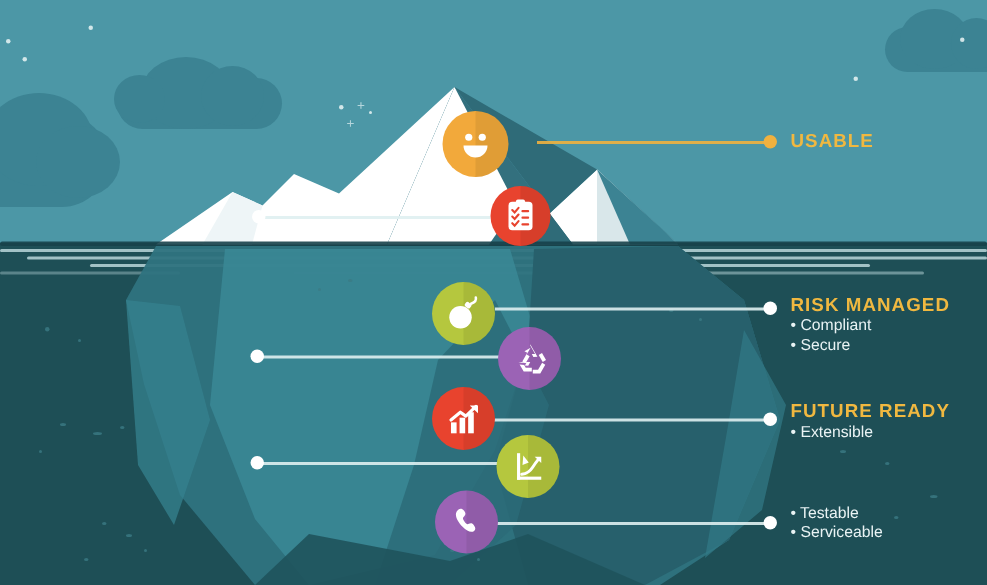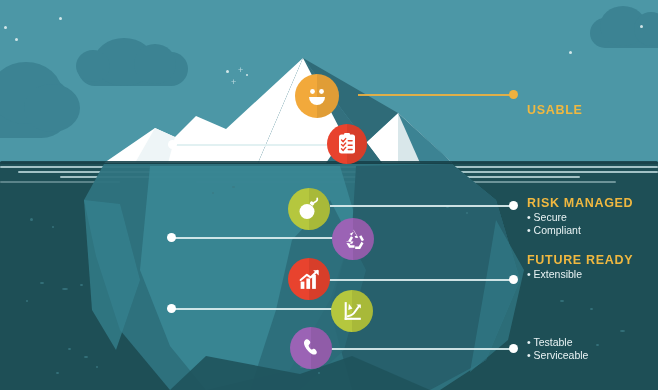--- a/index.html
+++ b/index.html
@@ -145,21 +145,21 @@
   <div class="speck" style="left:300px;top:366px;width:3px;height:2px;"></div>
   <div class="speck" style="left:318px;top:372px;width:2px;height:2px;"></div>
   <div class="speck" style="left:446px;top:206px;width:3px;height:2px;"></div>
   <div class="speck" style="left:466px;top:212px;width:2px;height:2px;"></div>
   <div class="speck" style="left:232px;top:186px;width:3px;height:2px;"></div>
   <div class="speck" style="left:212px;top:192px;width:2px;height:2px;"></div>
 
   <div class="callout">
     <div class="line gold" style="left:358px;top:94px;width:158px;"></div>
     <div class="dot gold" style="left:509px;top:90px;"></div>
-    <div class="label right" style="left:527px;top:87px;margin-top:16px;">
+    <div class="label right" style="left:527px;top:87px;">
       <div class="head">USABLE</div>
     </div>
   </div>
 
   <div class="badge" style="left:295px;top:74px;width:44px;height:44px;background:#f2a93b;">
     <div class="sheen"></div>
     <svg width="28" height="28" viewBox="0 0 28 28">
       <circle cx="9.5" cy="9.5" r="2.4" fill="#ffffff"></circle>
       <circle cx="18.5" cy="9.5" r="2.4" fill="#ffffff"></circle>
       <path d="M6 15 a8 8 0 0 0 16 0 Z" fill="#ffffff"></path>
@@ -184,22 +184,22 @@
       <rect x="12.6" y="12.4" width="5.2" height="1.5" rx=".7" fill="#e8432e"></rect>
       <rect x="12.6" y="16.8" width="5.2" height="1.5" rx=".7" fill="#e8432e"></rect>
     </svg>
   </div>
 
   <div class="callout">
     <div class="line" style="left:330px;top:205px;width:182px;"></div>
     <div class="dot" style="left:509px;top:201px;"></div>
     <div class="label right" style="left:527px;top:196px;">
       <div class="head">RISK MANAGED</div>
+      <div class="sub">• Compliant</div>
       <div class="sub">• Secure</div>
-      <div class="sub">• Compliant</div>
     </div>
   </div>
 
   <div class="badge" style="left:288px;top:188px;width:42px;height:42px;background:#b5c73e;">
     <div class="sheen"></div>
     <svg width="26" height="26" viewBox="0 0 26 26">
       <circle cx="11" cy="15.5" r="7.5" fill="#ffffff"></circle>
       <rect x="14.2" y="5.6" width="4.2" height="3.4" rx="1" fill="#ffffff" transform="rotate(38 16 7)"></rect>
       <path d="M18 6.5 q4 -1.4 3.2 -4.2" stroke="#ffffff" stroke-width="1.7" fill="none" stroke-linecap="round"></path>
     </svg>
@@ -219,21 +219,21 @@
       <path d="M4.4 14.2 l5.2 0 l-1 1.8 l2.1 .1 l1.3 -2.3 l-5.6 -.1 z" fill="#ffffff"></path>
       <path d="M5.2 15.3 l2.6 4.5 l5.2 0 l0 -2.4 l-3.9 0 l-1.0 -1.8 z" fill="#ffffff"></path>
       <path d="M19.6 14.2 l-2.6 4.5 l-3.4 0 l0 2.4 l4.8 0 l3.2 -5.6 z" fill="#ffffff"></path>
       <path d="M17.4 9.2 l2.6 4.5 l2.1 -1.2 l-2.6 -4.5 z" fill="#ffffff"></path>
     </svg>
   </div>
 
   <div class="callout">
     <div class="line" style="left:328px;top:279px;width:184px;"></div>
     <div class="dot" style="left:509px;top:275px;"></div>
-    <div class="label right" style="left:527px;top:253px;">
+    <div class="label right" style="left:527px;top:267px;">
       <div class="head">FUTURE READY</div>
       <div class="sub">• Extensible</div>
     </div>
   </div>
 
   <div class="badge" style="left:288px;top:258px;width:42px;height:42px;background:#e8432e;">
     <div class="sheen"></div>
     <svg width="25" height="25" viewBox="0 0 24 24">
       <rect x="3.5" y="14" width="3.6" height="7" fill="#ffffff"></rect>
       <rect x="9" y="11" width="3.6" height="10" fill="#ffffff"></rect>

